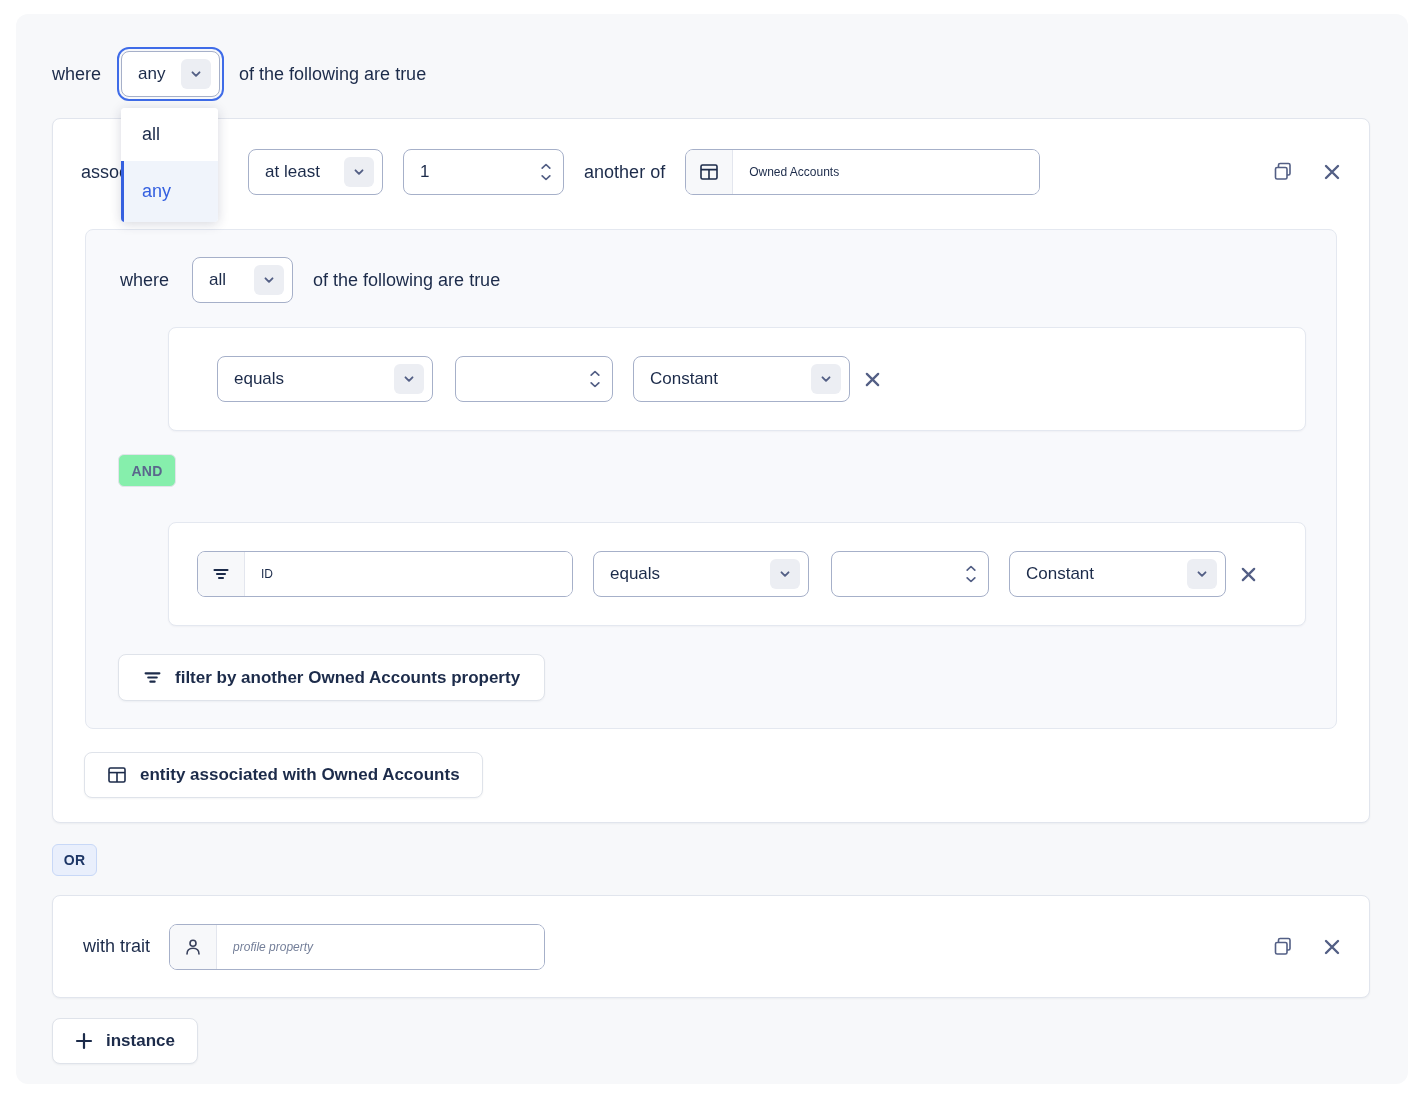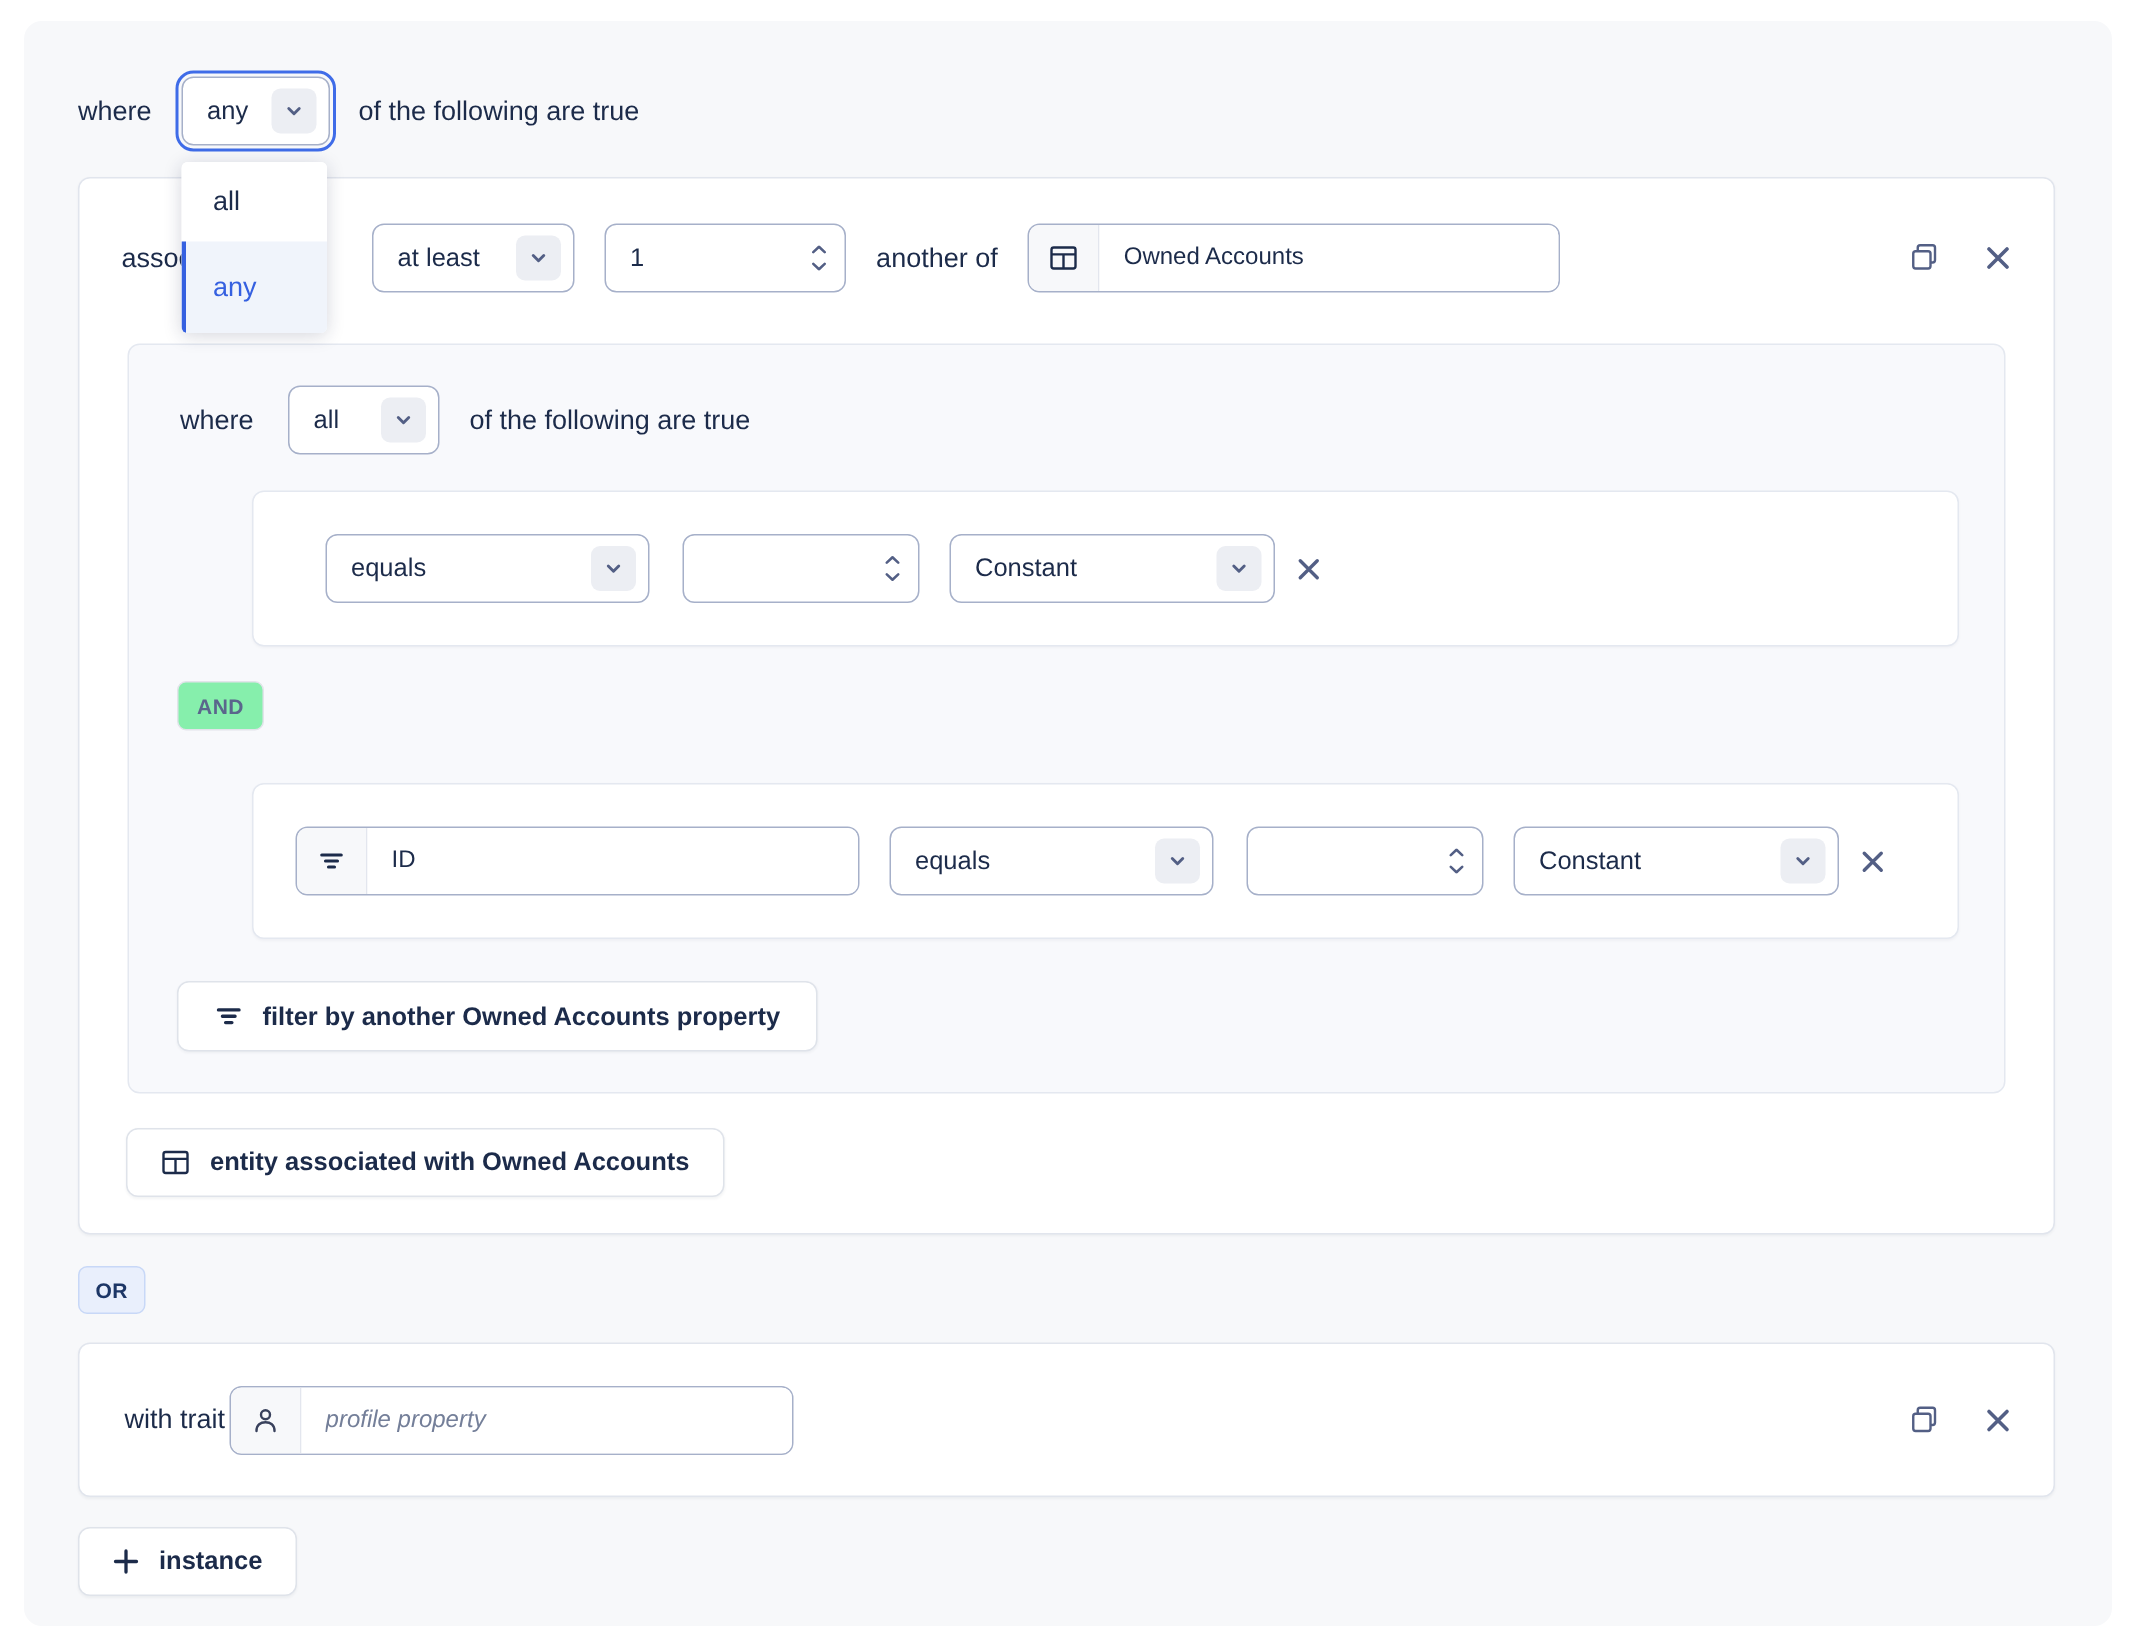--- a/index.html
+++ b/index.html
@@ -42,21 +42,21 @@
 
   .entity-row { height: 46px; }
   .entity-row .lbl.assoc { margin-right: 44px; }
   .entity-row .lbl.instance { margin: 0 20px; }
 
   
   .pfield { display: flex; align-items: stretch; height: 46px; border: 1px solid #a6b0c9;
     border-radius: 8px; background: #fff; overflow: hidden; flex: none; }
   .icon-cell { width: 47px; background: #f7f8fa; border-right: 1px solid #e3e6ee;
     display: flex; align-items: center; justify-content: center; color: #1c2b4a; flex: none; }
-  .pfield input { border: none; outline: none; padding: 0 16px; font-size: 16px;
+  .pfield input { border: none; outline: none; padding: 0 16px; font-size: 12px;
     color: #1c2b4a; flex: 1; min-width: 0; background: #fff; }
   .pfield input::placeholder { color: #747f99; font-style: italic; }
 
   
   .numbox { position: relative; height: 46px; border: 1px solid #a6b0c9; border-radius: 8px;
     background: #fff; flex: none; }
   .numbox input { width: 100%; height: 100%; border: none; outline: none; background: transparent;
     padding: 0 30px 0 16px; font-size: 17px; color: #1c2b4a; }
   .spinner { position: absolute; right: 12px; top: 50%; transform: translateY(-50%);
     display: flex; flex-direction: column; gap: 5px; color: #535f85; cursor: pointer; }
@@ -79,21 +79,21 @@
   .ghost-btn { display: inline-flex; align-items: center; gap: 13px; background: #fff;
     border: 1px solid #dfe3ea; border-radius: 8px; font-weight: 700; font-size: 17px;
     color: #1c2b4a; cursor: pointer; box-shadow: 0 1px 2px rgba(20,30,60,.05);
     font-family: inherit; }
   .ghost-btn.filter-add { height: 47px; margin: 28px 0 0 32px; padding: 0 24px; }
   .ghost-btn.entity-add { height: 46px; margin-top: 23px; margin-left: 3px; padding: 0 22px; }
   .ghost-btn.cond-add { height: 46px; margin-top: 20px; padding: 0 22px; }
 
   .card2 { margin-top: 19px; height: 103px; display: flex; align-items: center;
     padding: 0 28px 0 30px; }
-  .card2 .lbl.trait { margin-right: 3px; }
+  .card2 .lbl.trait { margin-right: 19px; }
 
   .ml-auto { margin-left: auto; }
   .gap28 { width: 28px; flex: none; }
   .mt24 { margin-top: 24px; }
   .mt35 { margin-top: 35px; }
   .where-row { height: 46px; margin-left: 34px; }
   .where-row .sel { margin-left: 23px; }
   .where-row .lbl.suffix { margin-left: 20px; }
 
   svg { display: block; }

